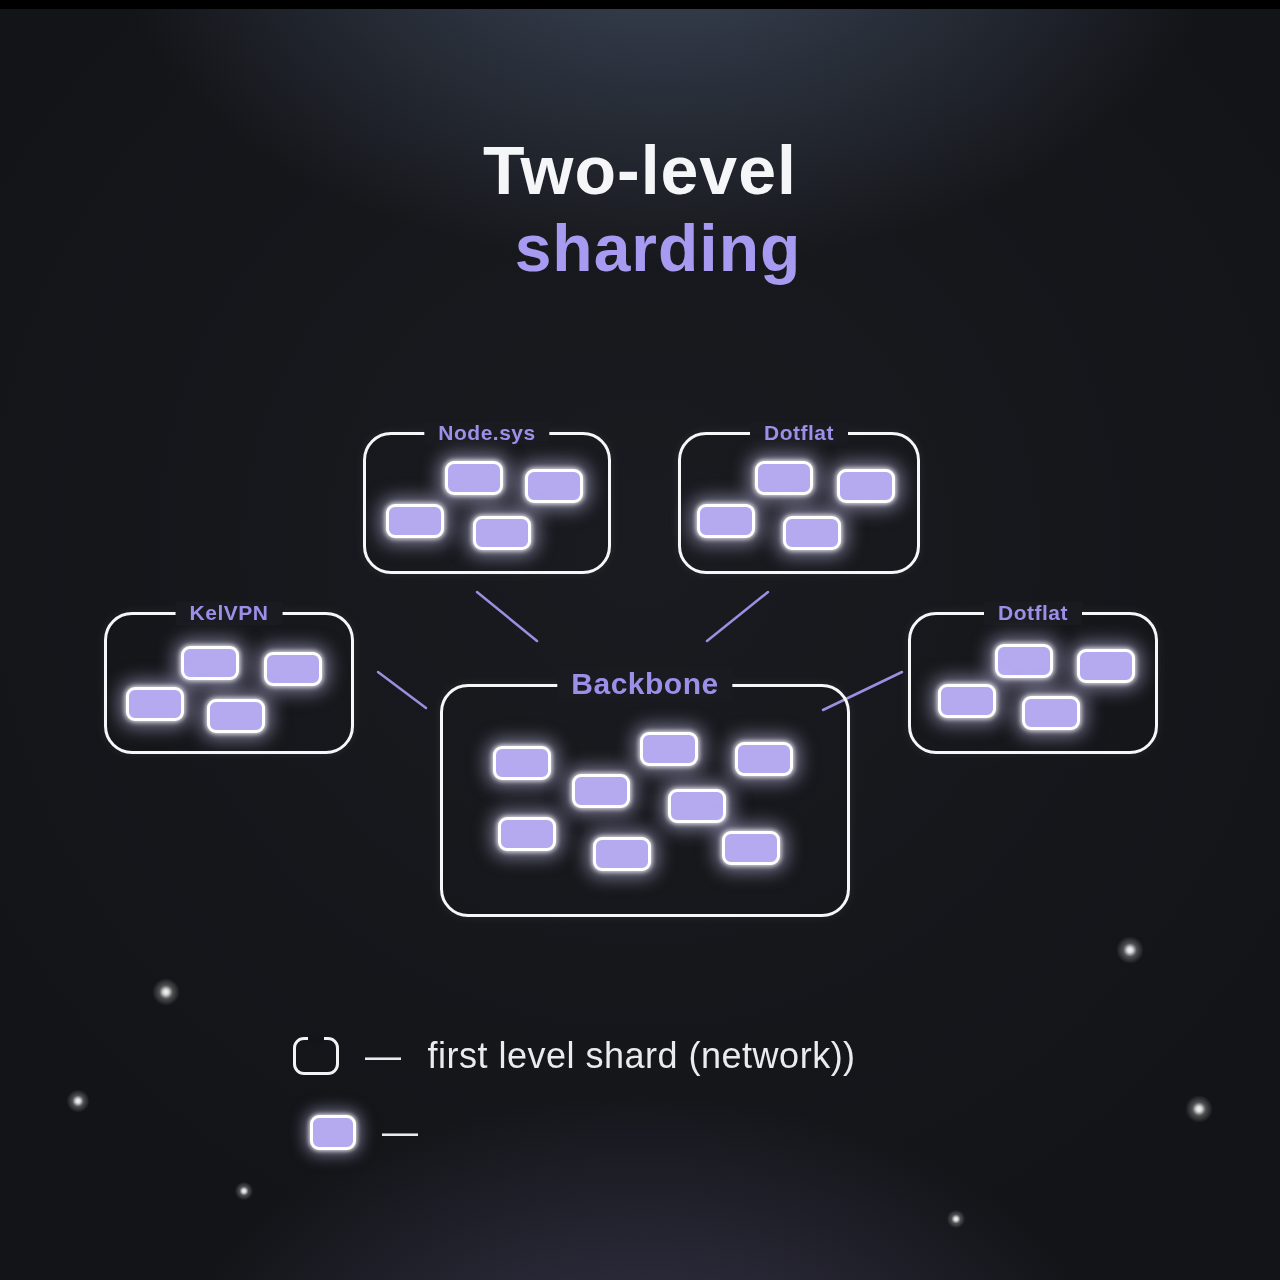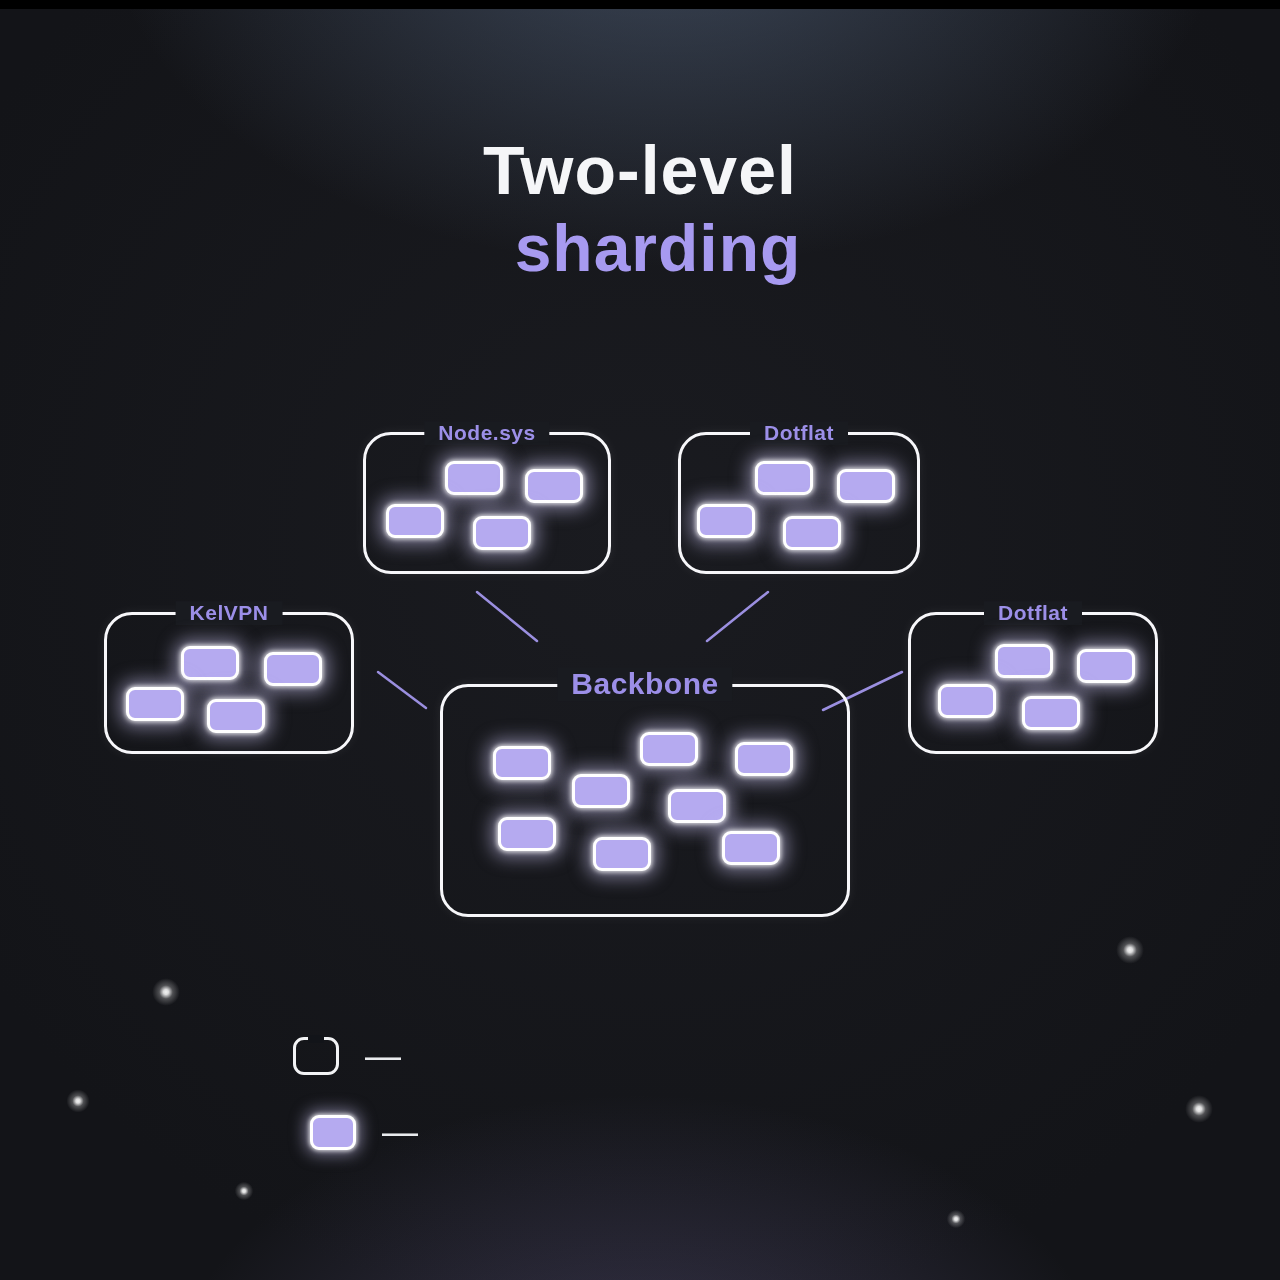--- a/index.html
+++ b/index.html
@@ -132,20 +132,21 @@
       <div class="star" style="width: 30px; height: 30px; left: 1130px; top: 941px;"></div>
       <div class="star" style="width: 30px; height: 30px; left: 1199px; top: 1100px;"></div>
       <div class="star" style="width: 20px; height: 20px; left: 956px; top: 1210px;"></div>
     </div>
 
   <div class="legend-row" id="legend-row-1">
     <span class="shard-icon-outline">
         <span class="gap"></span>
       </span>
     <span class="legend-dash">—</span>
+    <span class="legend-label">first level shard (network))</span>
   </div>
 
   <div class="legend-row" id="legend-row-2">
     <span class="shard-icon-cell"></span>
     <span class="legend-dash">—</span>
   </div>
 
 </div>
 
 </body></html>

